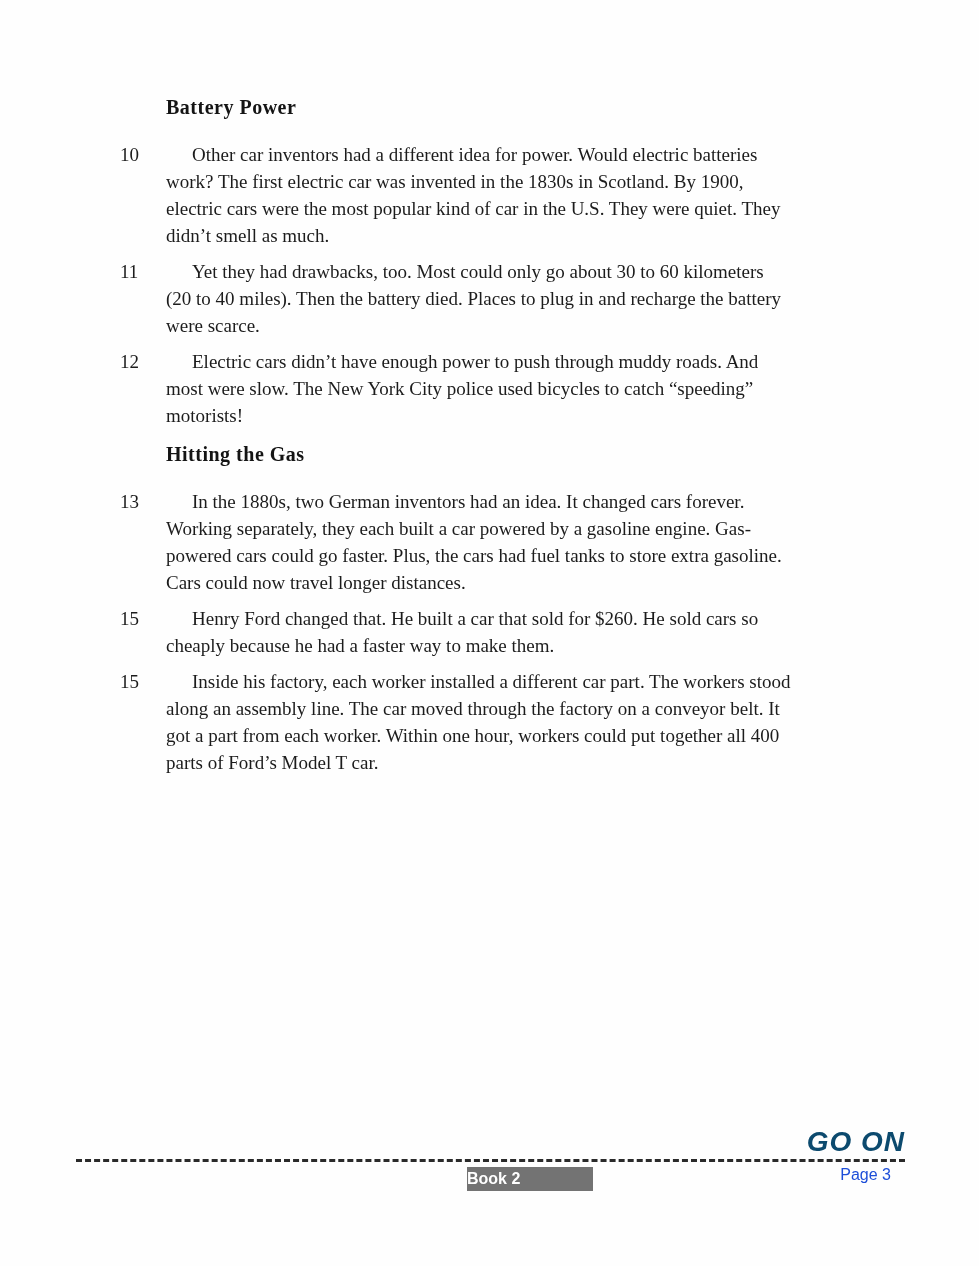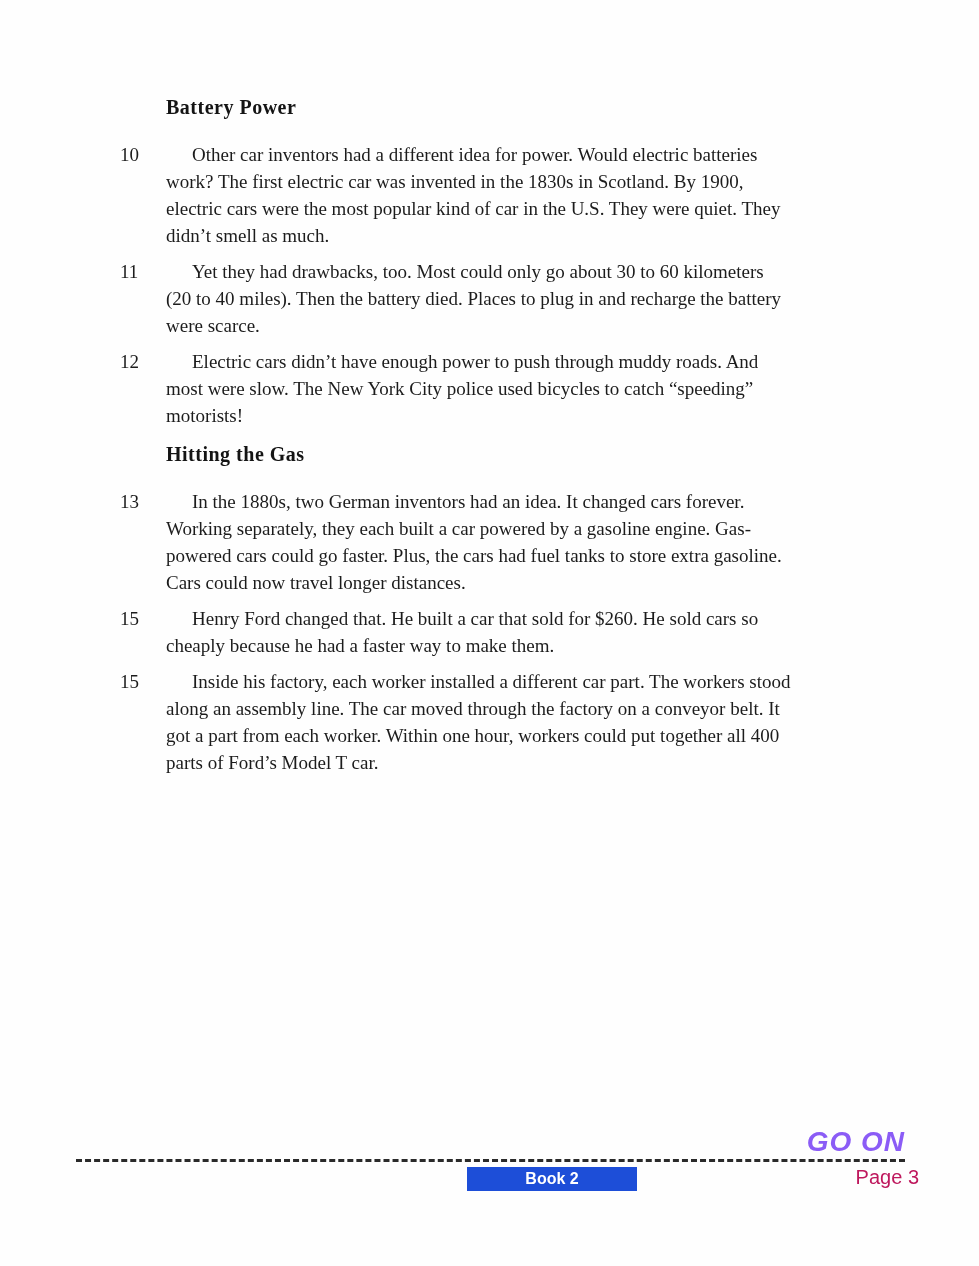--- a/index.html
+++ b/index.html
@@ -51,51 +51,50 @@
   }
   .go-on {
     position: absolute;
     top: 1126px;
     right: 74px;
     font-family: "Liberation Sans", sans-serif;
     font-style: italic;
     font-weight: bold;
     font-size: 28px;
     letter-spacing: 1px;
-    color: #8b5cf6;
+    color: #0c4a6e;
   }
   .dashed-line {
     position: absolute;
     top: 1159px;
     left: 76px;
     right: 74px;
     height: 0;
     border-top: 3px dashed #2a2a2a;
   }
   .book-box {
     position: absolute;
     top: 1167px;
     left: 467px;
-    width: 170px;
+    width: 126px;
     height: 24px;
-    background: #1d4ed8;
+    background: #737373;
     color: #ffffff;
     font-family: "Liberation Sans", sans-serif;
     font-weight: bold;
     font-size: 16px;
     line-height: 24px;
-    text-align: center;
   }
   .page-label {
     position: absolute;
     top: 1166px;
-    right: 60px;
+    right: 88px;
     font-family: "Liberation Sans", sans-serif;
-    font-size: 20px;
-    color: #be185d;
+    font-size: 16px;
+    color: #1d4ed8;
   }
 </style>
 </head>
 <body>
 
 <div class="page">
   <div class="passage">
       <div class="heading">Battery Power</div>
       <div class="para">
         <div class="para-num">10</div>

